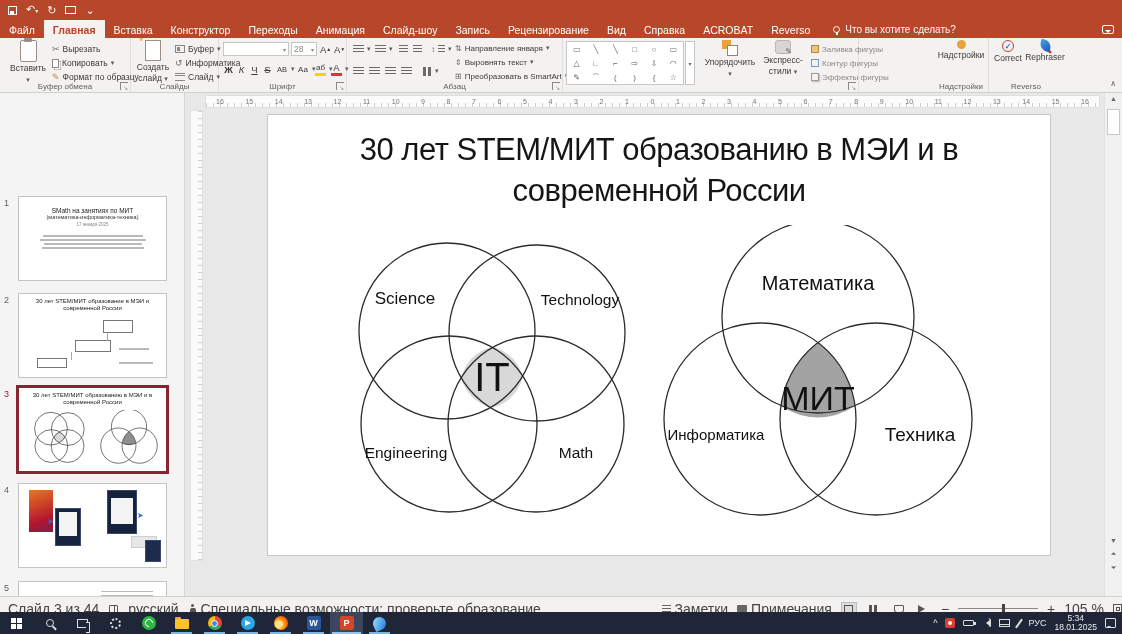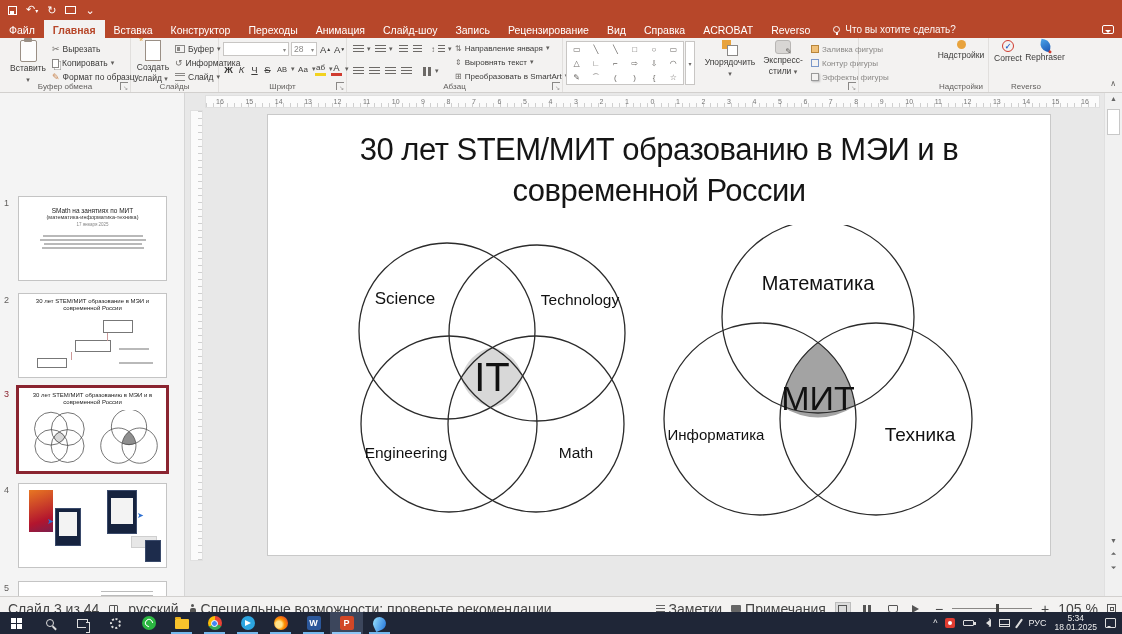--- a/index.html
+++ b/index.html
@@ -94,21 +94,21 @@
   .slide{position:absolute;left:83px;top:22px;width:782px;height:440px;background:#fff;box-shadow:0 0 0 1px #c9c9c9}
   .slide-title{position:absolute;left:30px;right:30px;top:14px;text-align:center;font-size:31px;line-height:41px;color:#151515;letter-spacing:-0.5px}
   .venn{position:absolute}
   .notesbar{position:absolute;left:0;right:18px;bottom:0;height:33px;background:#fbfbfb;border-top:1px solid #d4d4d4;display:flex;align-items:flex-start;padding:7px 0 0 12px;font-size:10.5px;color:#555}
   .vscroll{position:absolute;right:0;top:0;width:18px;bottom:0;background:#f1f1f1;border-left:1px solid #e0e0e0}
   .scr{position:absolute;left:2px;width:13px;font-size:7px;color:#666;text-align:center}
   .sthumb{position:absolute;left:2px;top:16px;width:13px;height:26px;background:#fff;border:1px solid #c8c8c8}
   
   .statusbar{position:absolute;left:0;right:0;top:596px;height:24px;background:#f3f2f1;border-top:1px solid #d2d0ce;display:flex;font-size:14px;color:#444;z-index:30}
   .st-left{display:flex;align-items:center;gap:10px;padding-left:8px}
-  .st-right{margin-left:auto;display:flex;align-items:center;gap:9px;padding-right:6px}
+  .st-right{margin-left:auto;display:flex;align-items:center;gap:9px;padding-right:0}
   .ibook{width:9px;height:8px;border:1px solid #555;border-radius:1px;position:relative}
   .ibook:before{content:"";position:absolute;left:4px;top:0;bottom:0;width:1px;background:#555}
   .iperson{width:8px;height:9px;position:relative}
   .iperson:before{content:"";position:absolute;left:2.5px;top:0;width:3px;height:3px;border-radius:50%;background:#555}
   .iperson:after{content:"";position:absolute;left:1px;top:3.5px;width:6px;height:5px;border-radius:2px 2px 0 0;background:#555}
   .ilines{width:9px;height:8px;background:repeating-linear-gradient(#666 0 1px,transparent 1px 3px)}
   .ibub2{width:10px;height:7px;background:#666;border-radius:1px;position:relative}
   .ibub2:after{content:"";position:absolute;left:2px;bottom:-3px;border:2.5px solid transparent;border-top-color:#666}
   .vbtn{width:16px;height:13px;display:flex;align-items:center;justify-content:center}
   .vbtn.on{background:#dcdcdc;border:1px solid #bdbdbd}
@@ -574,21 +574,21 @@
   </div>
 </div>
 
 <div class="statusbar">
   <div class="st-left">
     <span>Слайд 3 из 44</span>
     <span class="ibook"></span>
     <span>русский</span>
     <span style="display:flex;align-items:center;gap:4px">
       <span class="iperson"></span>
-      <span>Специальные возможности: проверьте рекомендации</span>
+      <span>Специальные возможности: проверьте образование</span>
     </span>
   </div>
   <div class="st-right">
     <span style="display:flex;align-items:center;gap:4px">
         <span class="ilines"></span>
         <span>Заметки</span>
       </span>
     <span style="display:flex;align-items:center;gap:4px">
         <span class="ibub2"></span>
         <span>Примечания</span>

